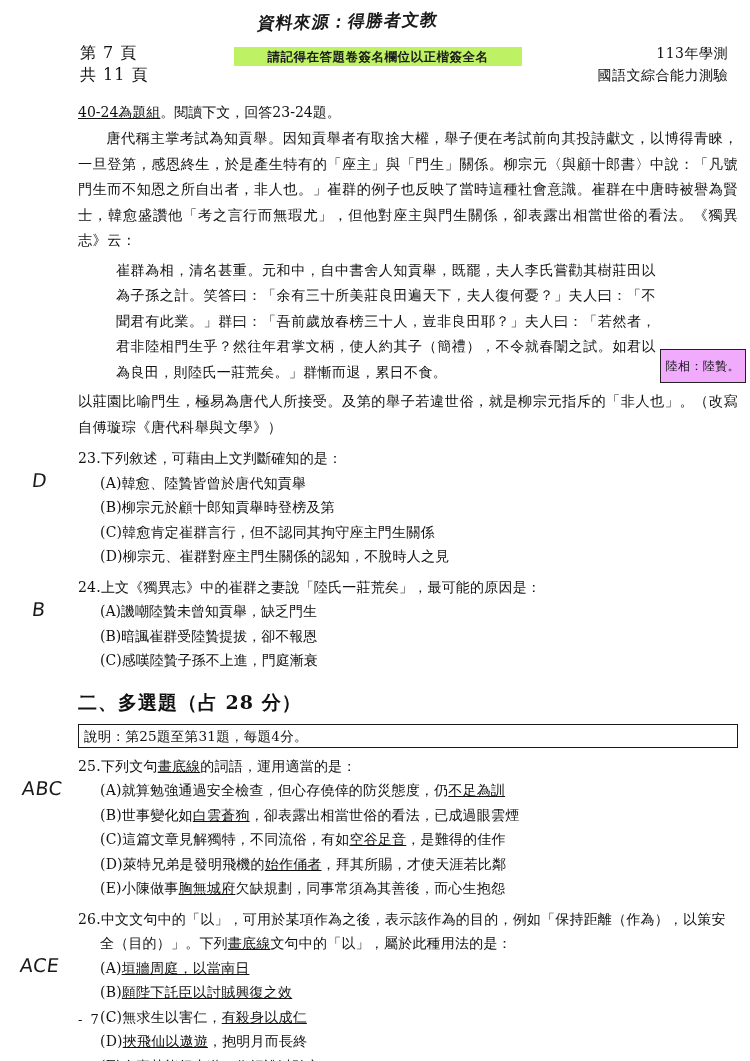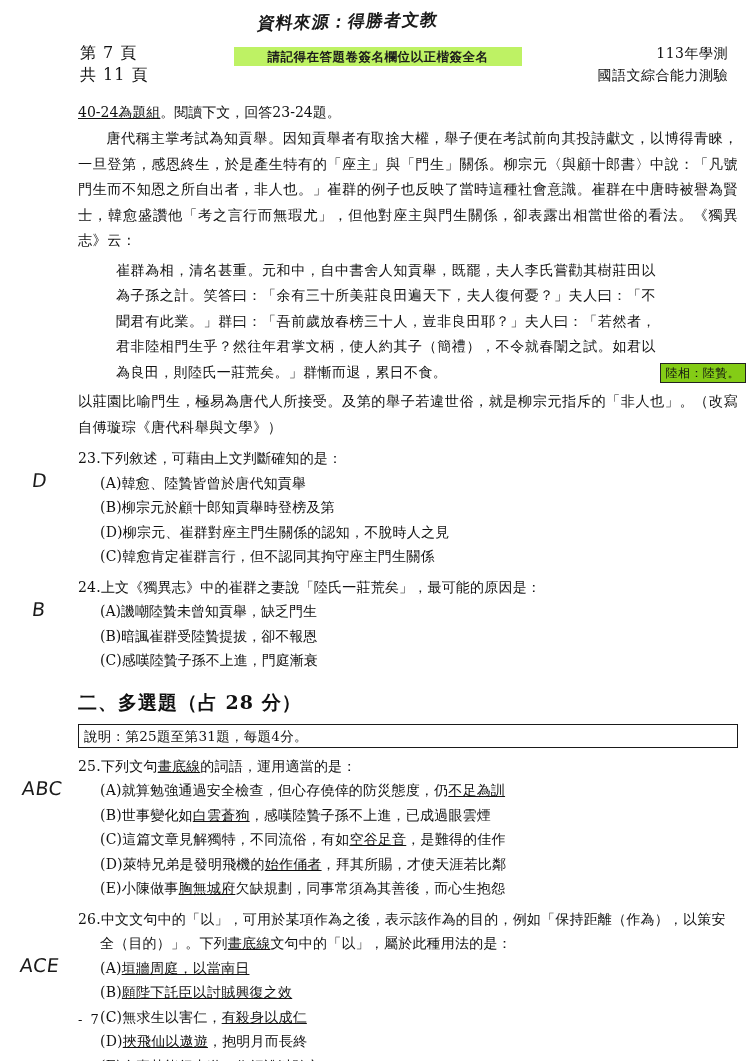--- a/index.html
+++ b/index.html
@@ -107,25 +107,25 @@
     line-height: 25.5px;
     text-align: justify;
   }
   .quote p { margin: 4px; }
 
   .gloss {
     position: absolute;
     right: -86px;
     bottom: 2px;
     border: 1px solid #222;
-    padding: 0px 5px;
+    padding: 7px 5px;
     font-size: 12px;
     line-height: 18px;
     white-space: nowrap;
-    background: #84cc16;
+    background: #f0abfc;
   }
 
   
   .q {
     position: relative;
     margin-top: 6px;
     font-size: 14px;
     line-height: 24.5px;
   }
   .q-stem {
@@ -218,22 +218,22 @@
         <span class="gloss">陸相：陸贄。</span>
       </div>
       <p>以莊園比喻門生，極易為唐代人所接受。及第的舉子若違世俗，就是柳宗元指斥的「非人也」。（改寫自傅璇琮《唐代科舉與文學》）</p>
     </div>
 
     <div class="q">
       <span class="mark mark-d handwrite">D</span>
       <div class="q-stem"><span>23.</span><span>下列敘述，可藉由上文判斷確知的是：</span></div>
       <div class="opt">(A)韓愈、陸贄皆曾於唐代知貢舉</div>
       <div class="opt">(B)柳宗元於顧十郎知貢舉時登榜及第</div>
+      <div class="opt">(C)韓愈肯定崔群言行，但不認同其拘守座主門生關係</div>
       <div class="opt">(D)柳宗元、崔群對座主門生關係的認知，不脫時人之見</div>
-      <div class="opt">(C)韓愈肯定崔群言行，但不認同其拘守座主門生關係</div>
     </div>
 
     <div class="q">
       <span class="mark mark-b handwrite">B</span>
       <div class="q-stem"><span>24.</span><span>上文《獨異志》中的崔群之妻說「陸氏一莊荒矣」，最可能的原因是：</span></div>
       <div class="opt-2col">
         <span class="c1">(A)譏嘲陸贄未曾知貢舉，缺乏門生</span>
         <span class="c2">(B)暗諷崔群受陸贄提拔，卻不報恩</span>
       </div>
       <div class="opt-2col">
@@ -242,21 +242,21 @@
     </div>
 
     <div class="sec-title">二、多選題（占 28 分）</div>
     <div class="sec-note">說明：第25題至第31題，每題4分。</div>
 
     <div class="q">
       <span class="mark mark-abc handwrite">ABC</span>
       <div class="q-stem"><span>25.</span><span>下列文句</span><span class="u">畫底線</span><span>的詞語，運用適當的是：</span></div>
 
       <div class="opt"><span>(A)</span><span>就算勉強通過安全檢查，但心存僥倖的防災態度，仍</span><span class="u">不足為訓</span><span></span></div>
-      <div class="opt"><span>(B)</span><span>世事變化如</span><span class="u">白雲蒼狗</span><span>，感嘆陸贄子孫不上進，已成過眼雲煙</span></div>
+      <div class="opt"><span>(B)</span><span>世事變化如</span><span class="u">白雲蒼狗</span><span>，卻表露出相當世俗的看法，已成過眼雲煙</span></div>
       <div class="opt"><span>(C)</span><span>這篇文章見解獨特，不同流俗，有如</span><span class="u">空谷足音</span><span>，是難得的佳作</span></div>
       <div class="opt"><span>(D)</span><span>萊特兄弟是發明飛機的</span><span class="u">始作俑者</span><span>，拜其所賜，才使天涯若比鄰</span></div>
       <div class="opt"><span>(E)</span><span>小陳做事</span><span class="u">胸無城府</span><span>欠缺規劃，同事常須為其善後，而心生抱怨</span></div>
     </div>
 
     <div class="q">
       <span class="mark mark-ace handwrite">ACE</span>
       <div class="q-stem"><span>26.</span><span>中文文句中的「以」，可用於某項作為之後，表示該作為的目的，例如「保持距離（作為），</span><span>以策安全（目的）」。下列</span><span class="u">畫底線</span><span>文句中的「以」，屬於此種用法的是：</span></div>
 
       <div class="opt"><span>(A)</span><span></span><span class="u">垣牆周庭，以當南日</span><span></span></div>

